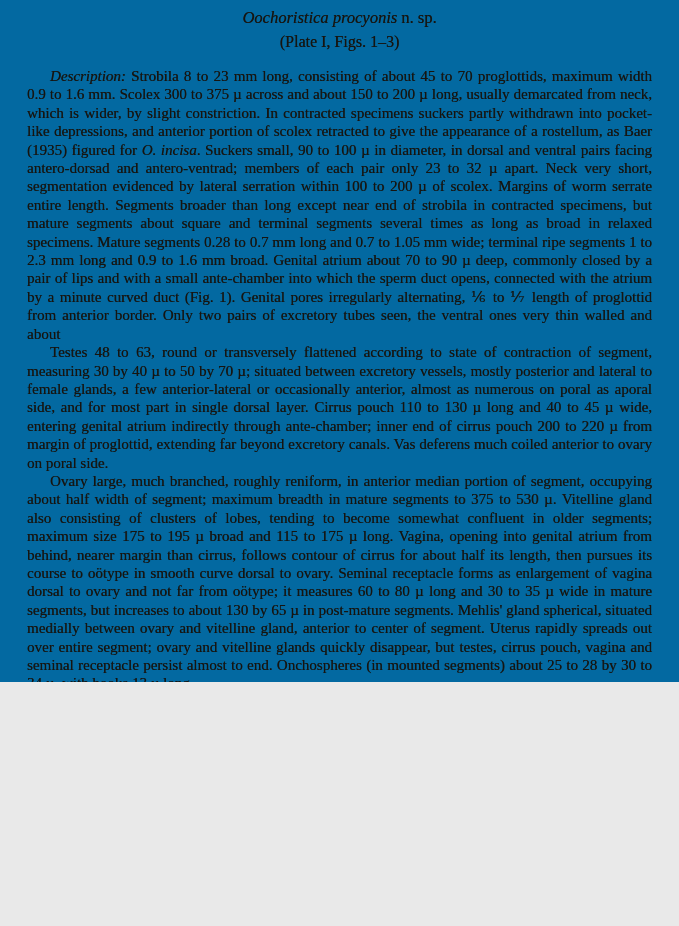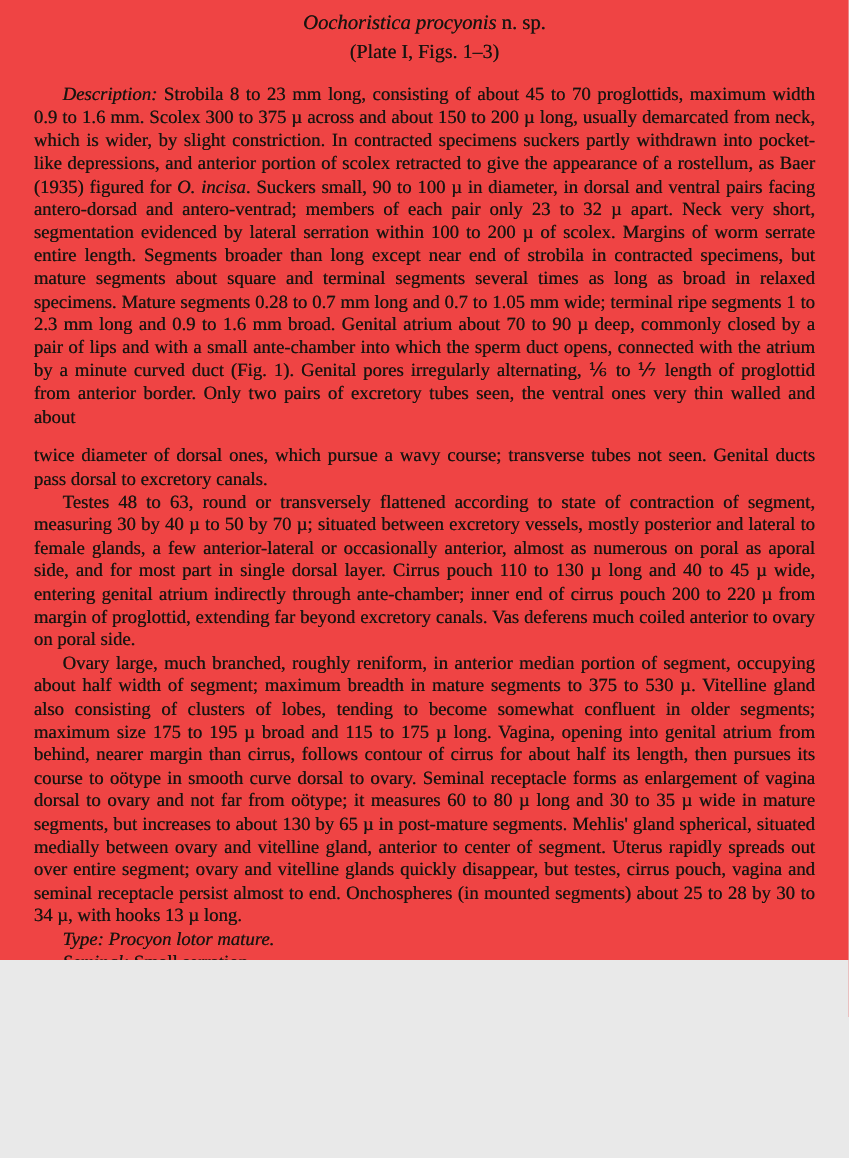--- a/index.html
+++ b/index.html
@@ -3,23 +3,23 @@
 <meta charset="utf-8">
 <style>
   html, body {
     margin: 0;
     padding: 0;
     background: #e9e9e9;
   }
   .page {
     position: relative;
     width: 679px;
-    height: 768px;
+    height: 682px;
     margin: 0;
-    background: #ef4444;
+    background: #0369a1;
     font-family: "Liberation Serif", "DejaVu Serif", serif;
     color: #17140f;
     overflow: hidden;
     text-shadow: 0.3px 0 0 rgba(23, 20, 15, 0.75);
   }
   .title {
     margin: 0;
     padding-top: 7px;
     text-align: center;
     font-size: 16.5px;
@@ -76,21 +76,20 @@
 <div class="page">
 
   <h1 class="title"><span class="ital">Oochoristica procyonis</span><span> n. sp.</span></h1>
 
   <div class="subtitle">(Plate I, Figs. 1–3)</div>
 
   <div class="bodytext">
 
     <p class="para force-just"><span class="ital">Description:</span> <span>Strobila 8 to 23 mm long, consisting of about 45 to 70 proglottids, maximum width 0.9 to 1.6 mm.  Scolex 300 to 375 µ across and about 150 to 200 µ long, usually demarcated from neck, which is wider, by slight constriction.  In contracted specimens suckers partly withdrawn into pocket-like depressions, and anterior portion of scolex retracted to give the appearance of a rostellum, as Baer (1935) figured for </span><span class="ital">O. incisa</span><span>.  Suckers small, 90 to 100 µ in diameter, in dorsal and ventral pairs facing antero-dorsad and antero-ventrad; members of each pair only 23 to 32 µ apart.  Neck very short, segmentation evidenced by lateral serration within 100 to 200 µ of scolex.  Margins of worm serrate entire length.  Segments broader than long except near end of strobila in contracted specimens, but mature segments about square and terminal segments several times as long as broad in relaxed specimens.  Mature segments 0.28 to 0.7 mm long and 0.7 to 1.05 mm wide; terminal ripe segments 1 to 2.3 mm long and 0.9 to 1.6 mm broad.  Genital atrium about 70 to 90 µ deep, commonly closed by a pair of lips and with a small ante-chamber into which the sperm duct opens, connected with the atrium by a minute curved duct (Fig. 1).  Genital pores irregularly alternating, ⅙ to ⅐ length of proglottid from anterior border.  Only two pairs of excretory tubes seen, the ventral ones very thin walled and about</span></p>
 
-    <p class="para seam"><span>twice diameter of dorsal ones, which pursue a wavy course; transverse tubes not seen.  Genital ducts pass dorsal to excretory canals.</span></p>
 
     <p class="para"><span>Testes 48 to 63, round or transversely flattened according to state of contraction of segment, measuring 30 by 40 µ to 50 by 70 µ; situated between excretory vessels, mostly posterior and lateral to female glands, a few anterior-lateral or occasionally anterior, almost as numerous on poral as aporal side, and for most part in single dorsal layer.  Cirrus pouch 110 to 130 µ long and 40 to 45 µ wide, entering genital atrium indirectly through ante-chamber; inner end of cirrus pouch 200 to 220 µ from margin of proglottid, extending far beyond excretory canals.  Vas deferens much coiled anterior to ovary on poral side.</span></p>
 
     <p class="para"><span>Ovary large, much branched, roughly reniform, in anterior median portion of segment, occupying about half width of segment; maximum breadth in mature segments to 375 to 530 µ.  Vitelline gland also consisting of clusters of lobes, tending to become somewhat confluent in older segments; maximum size 175 to 195 µ broad and 115 to 175 µ long.  Vagina, opening into genital atrium from behind, nearer margin than cirrus, follows contour of cirrus for about half its length, then pursues its course to oötype in smooth curve dorsal to ovary.  Seminal receptacle forms as enlargement of vagina dorsal to ovary and not far from oötype; it measures 60 to 80 µ long and 30 to 35 µ wide in mature segments, but increases to about 130 by 65 µ in post-mature segments.  Mehlis' gland spherical, situated medially between ovary and vitelline gland, anterior to center of segment.  Uterus rapidly spreads out over entire segment; ovary and vitelline glands quickly disappear, but testes, cirrus pouch, vagina and seminal receptacle persist almost to end.  Onchospheres (in mounted segments) about 25 to 28 by 30 to 34 µ, with hooks 13 µ long.</span></p>
 
     <p class="detail"><span class="ital">Type:</span><span class="ital"> Procyon lotor mature.</span></p>
 
     <p class="detail"><span class="ital">Seminal:</span><span> Small serration.</span></p>
 
 

